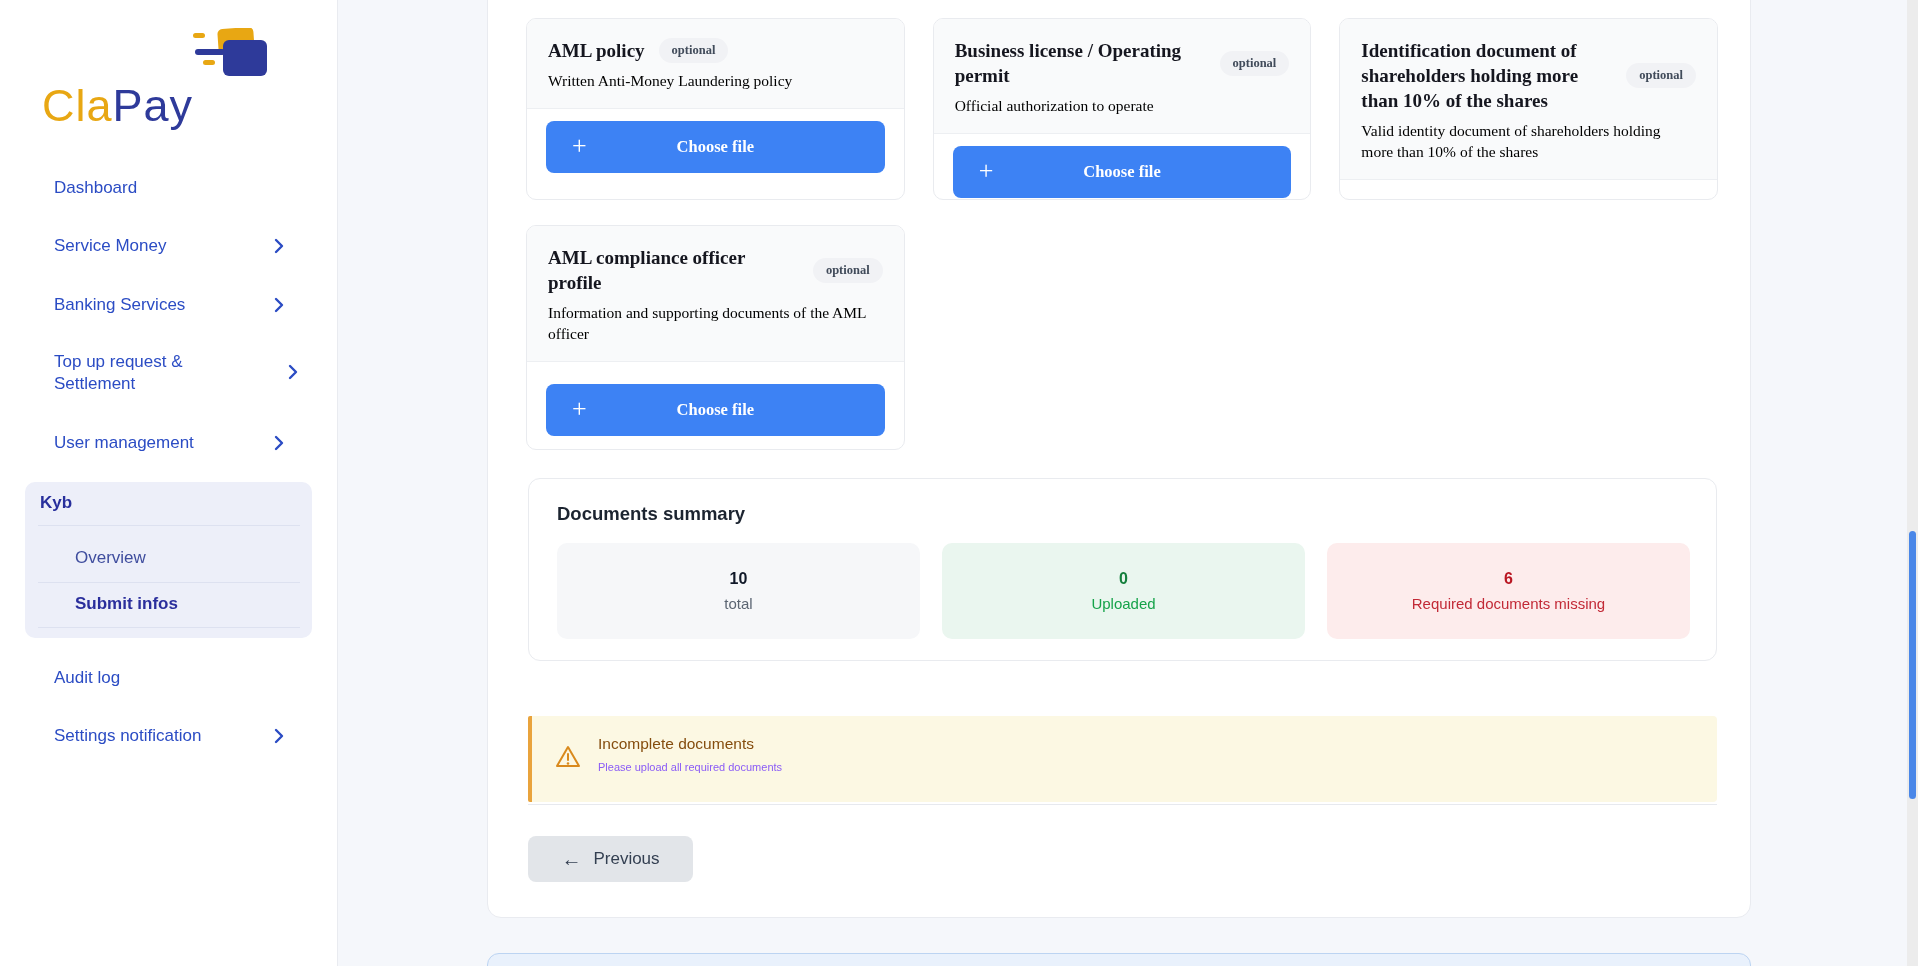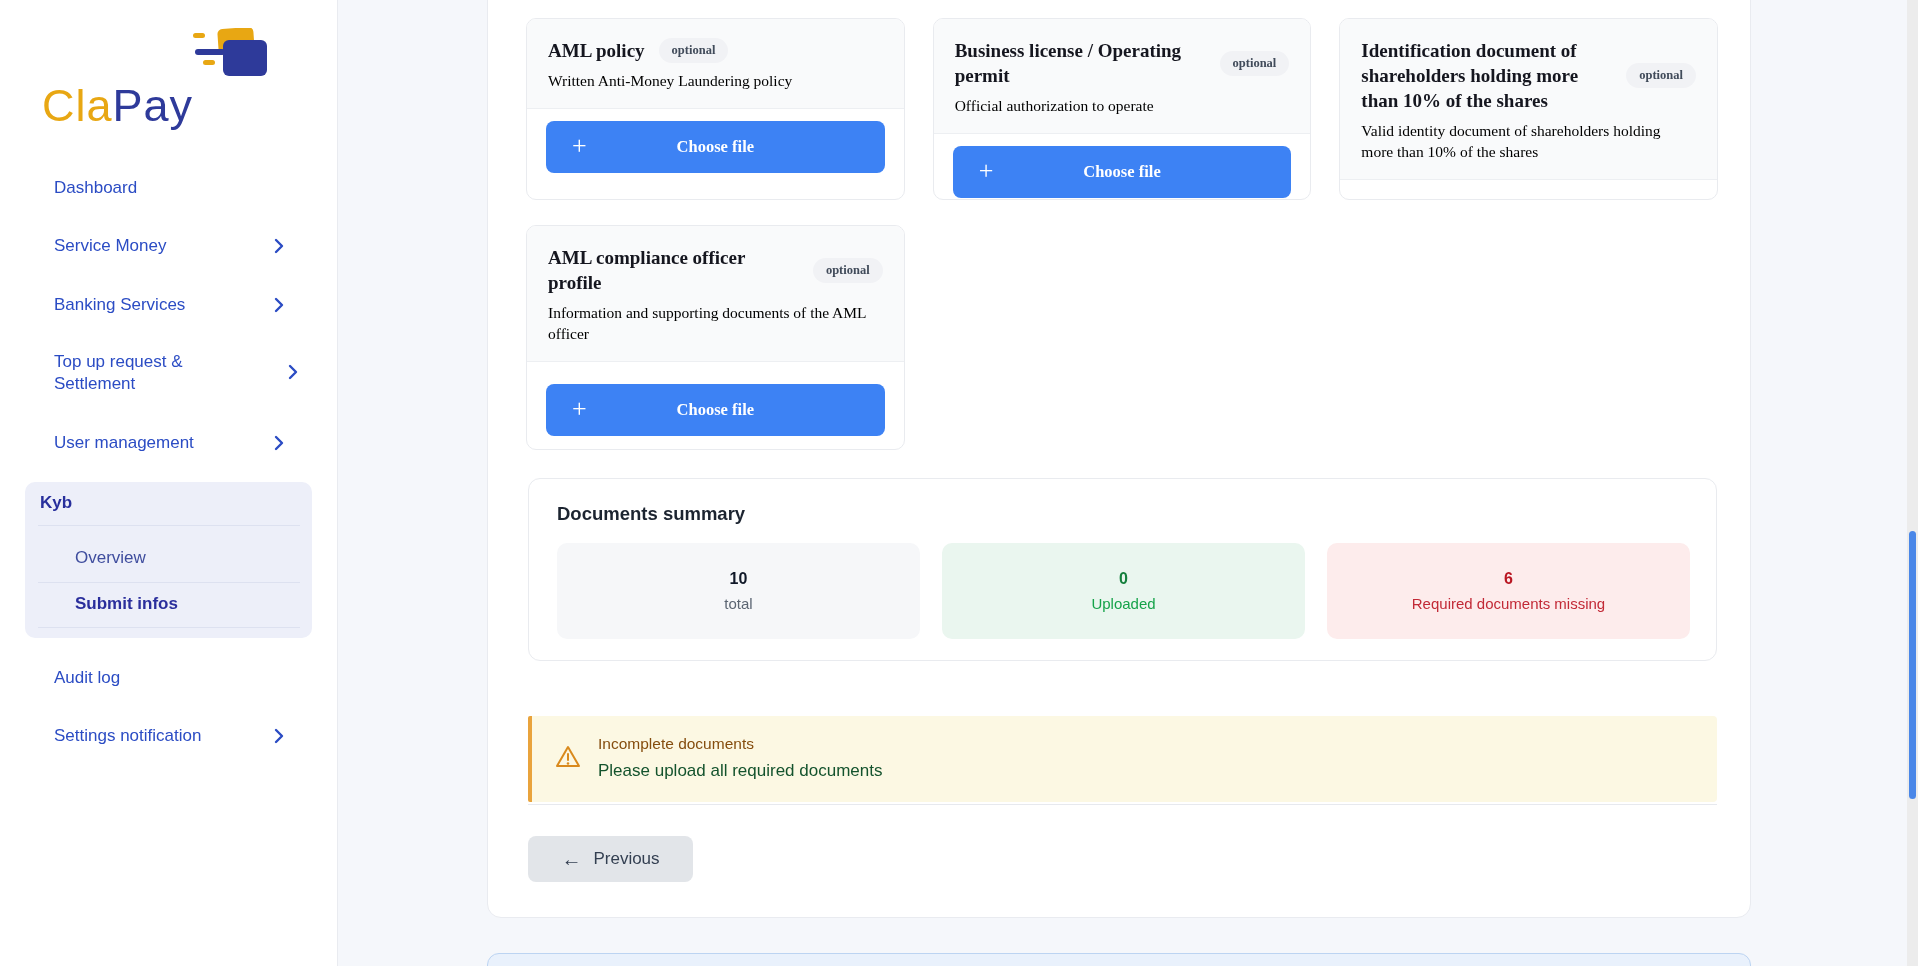--- a/index.html
+++ b/index.html
@@ -105,21 +105,21 @@
   .stat-danger .stat-value { color:#b91622; }
   .stat-danger .stat-label { color:#c22936; }
 
   
   .warn-banner {
     position:absolute; left:40px; top:751px; width:1189px; height:86px;
     background:#fcf8e3; border-left:4px solid #e9a33c; border-radius:2px 4px 4px 2px;margin-top:24px;
   }
   .warn-icon { position:absolute; left:22px; top:27px; }
   .warn-title { position:absolute; left:66px; top:19px; font-size:15.5px; color:#854d0e; }
-  .warn-msg { position:absolute; left:66px; top:45px; font-size:17px; color:#14532d; }
+  .warn-msg { position:absolute; left:66px; top:45px; font-size:11px; color:#8b5cf6; }
 
   .footer-divider { position:absolute; left:40px; top:863px; width:1189px; height:1px; background:#e7e9ee; }
 
   .prev-btn {
     position:absolute; left:40px; top:895px; width:165px; height:46px;
     background:#e2e5e9; border:none; border-radius:8px; cursor:pointer;
     font-family:inherit; font-size:17px; color:#333f51;
     display:flex; align-items:center; justify-content:center; gap:12px;
   }
   .arrow-left-icon { font-size:20px; line-height:1; }

